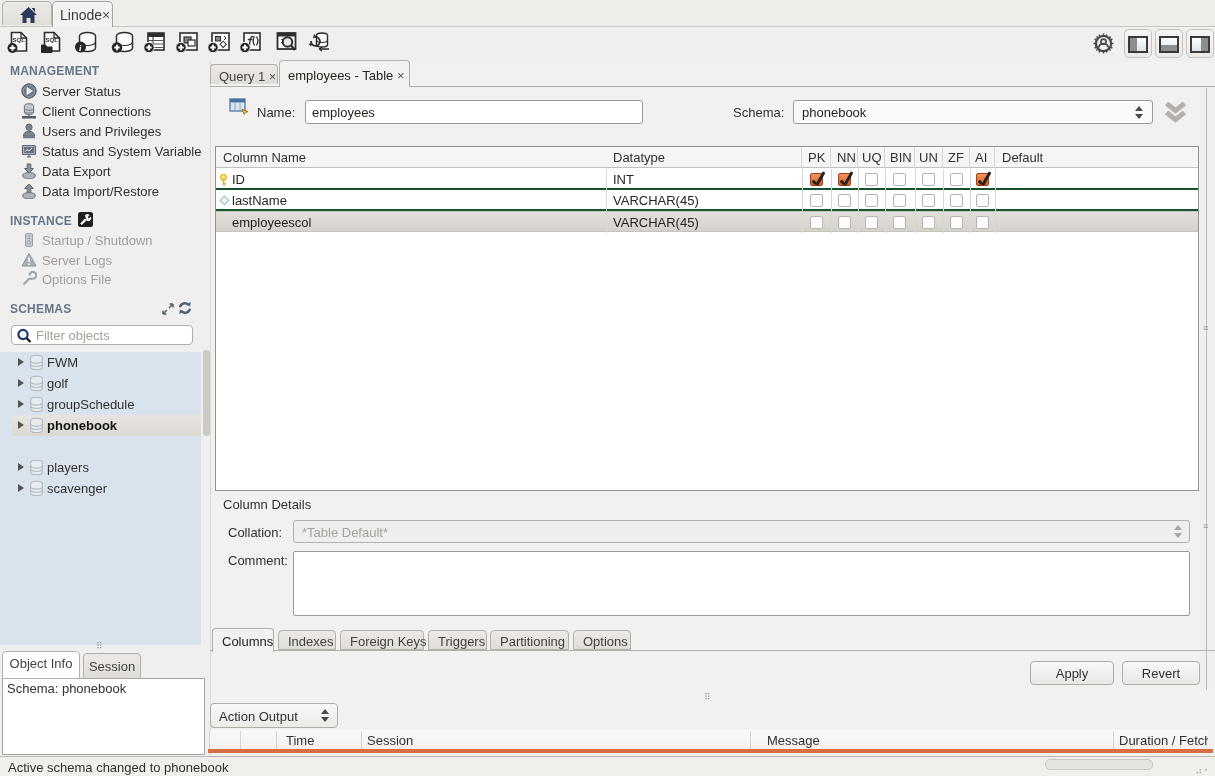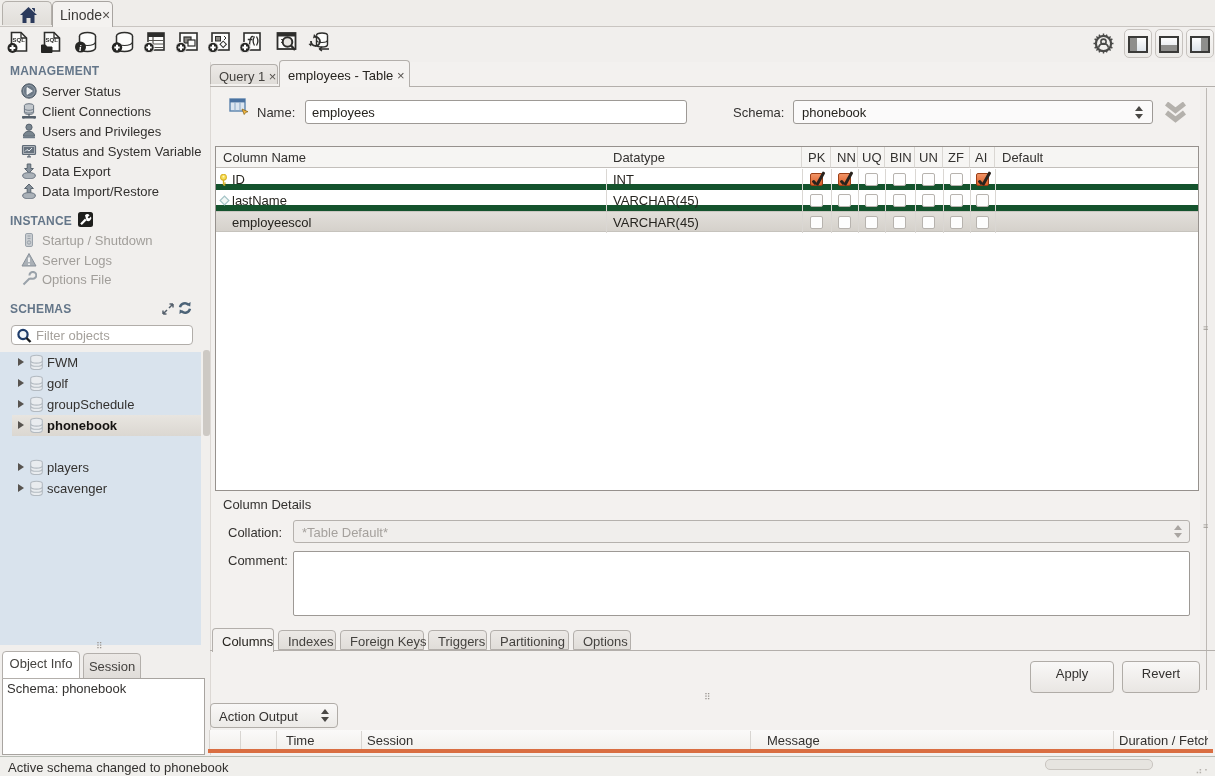--- a/index.html
+++ b/index.html
@@ -35,42 +35,42 @@
 #sidescroll .thumb { position:absolute; top:288px; left:2px; width:7px; height:86px; background:#cdc9c4; border-radius:3px; }
 
 .otab { position:absolute; height:24px; border:1px solid #b3afab; border-radius:4px 4px 0 0; font-size:13px; color:#44423f; text-align:center; padding-top:4px; }
 #objinfobox { position:absolute; top:678px; left:2px; width:203px; height:77px; background:#ffffff; border:1px solid #a8a4a0; font-size:13px; color:#33312f; padding:2px 4px; }
 
 #mainbg { position:absolute; top:62px; left:210px; width:1005px; height:693px; background:#f3f1ef; border-left:1px solid #dcd8d4; }
 .qtab { position:absolute; top:64px; height:20px; border:1px solid #b3afab; border-bottom:none; border-radius:4px 4px 0 0; font-size:13px; padding:4px 8px 0 8px; white-space:nowrap; }
 #qtabline { position:absolute; top:86px; left:210px; width:1005px; height:1px; background:#b3afab; }
 
 label.flbl { position:absolute; font-size:13px; color:#33312f; }
-#nameinput { position:absolute; left:305px; top:100px; width:382px; height:24px; background:#fff; border:1px solid #9d9995; border-radius:3px; font-size:13px; color:#26241f; padding:4px 6px; }
+#nameinput { position:absolute; left:305px; top:100px; width:338px; height:24px; background:#fff; border:1px solid #9d9995; border-radius:3px; font-size:13px; color:#26241f; padding:4px 6px; }
 #schemadd { position:absolute; left:793px; top:100px; width:360px; height:24px; background:#fbfafa; border:1px solid #9d9995; border-radius:3px; font-size:13px; color:#26241f; padding:4px 8px; }
 
 #grid { position:absolute; top:146px; left:215px; width:984px; height:345px; background:#fff; border:1px solid #96918d; }
 .gh { position:absolute; top:0; height:21px; background:#f6f5f3; border-bottom:1px solid #c3bfbb; font-size:13px; color:#33312f; padding:3px 0 0 7px; border-right:1px solid #dad7d3; }
-.grow { position:absolute; left:0; width:982px; height:21px; border-bottom:6px solid #14532d; }
+.grow { position:absolute; left:0; width:982px; height:21px; border-bottom:2px solid #14532d; }
 .grow.sel { background:linear-gradient(#e2dfda,#d5d1cb); border-top:1px solid #cac7c1; border-bottom:1px solid #c6c3bd; }
 .cell { position:absolute; top:0; height:21px; font-size:13px; color:#26241f; padding:3px 0 0 7px; white-space:nowrap; }
 .vline { position:absolute; top:0; width:1px; height:21px; background:#dad7d3; }
 .chk { position:absolute; top:4px; width:13px; height:13px; border:1px solid #b7b3ae; border-radius:2px; background:#fdfdfd; }
 .chk.on { background:linear-gradient(#f09466,#e06029); border:1px solid #9c3f16; }
 .chk.on:before { content:""; position:absolute; left:2.2px; top:6px; width:2.6px; height:5.2px; background:#29231d; border-radius:1px; transform:rotate(-42deg); }
 .chk.on:after { content:""; position:absolute; left:7.6px; top:-3.4px; width:2.6px; height:14.8px; background:#29231d; border-radius:1px; transform:rotate(29deg); }
 
 #collation { position:absolute; left:293px; top:520px; width:897px; height:23px; background:#f0eeec; border:1px solid #b5b1ad; border-radius:3px; color:#a5a19d; font-size:13px; padding:4px 8px; }
 #comment { position:absolute; left:293px; top:551px; width:897px; height:65px; background:#fff; border:1px solid #9d9995; border-radius:2px; }
 
 .btab { position:absolute; top:630px; height:20px; border:1px solid #b3afab; border-radius:4px 4px 0 0; font-size:13px; color:#44423f; padding:3px 9px 0 9px; background:linear-gradient(#ece9e6,#e0ddd9); white-space:nowrap; }
 .btab.act { top:628px; background:#f3f1ef; height:24px; color:#26241f; z-index:2; border-bottom:none; padding-top:5px; }
 #btabline { position:absolute; top:650px; left:210px; width:1005px; height:1px; background:#b3afab; }
 
-.pushbtn { position:absolute; top:661px; height:32px; background:linear-gradient(#f9f8f7,#e9e6e3); border:1px solid #b0aca7; border-radius:4px; font-size:13px; color:#33312f; text-align:center; padding-top:4px; }
+.pushbtn { position:absolute; top:661px; height:24px; background:linear-gradient(#f9f8f7,#e9e6e3); border:1px solid #b0aca7; border-radius:4px; font-size:13px; color:#33312f; text-align:center; padding-top:4px; }
 
 #aodd { position:absolute; left:210px; top:703px; width:128px; height:25px; background:linear-gradient(#f9f8f7,#eceae7); border:1px solid #b0aca7; border-radius:4px; font-size:13px; color:#33312f; padding:5px 0 0 8px; }
 #aohdr { position:absolute; left:209px; top:730px; width:999px; height:19px; background:linear-gradient(#fbfaf9,#f2f0ed); border-left:1px solid #d8d5d1; font-size:13px; color:#33312f; overflow:hidden; white-space:nowrap; }
 
 #statusbar { position:absolute; top:756px; left:0; width:1215px; height:20px; background:#f0efec; border-top:1px solid #b8bcb4; font-size:13px; color:#33312f; }
 
 .spin { position:absolute; width:9px; height:14px; }
 .spin:before { content:""; position:absolute; left:0; top:0; border-left:4.5px solid transparent; border-right:4.5px solid transparent; border-bottom:5px solid #4a4845; }
 .spin.gray:before { border-bottom-color:#a9a5a1; }
 .spin.gray:after { border-top-color:#a9a5a1; }

